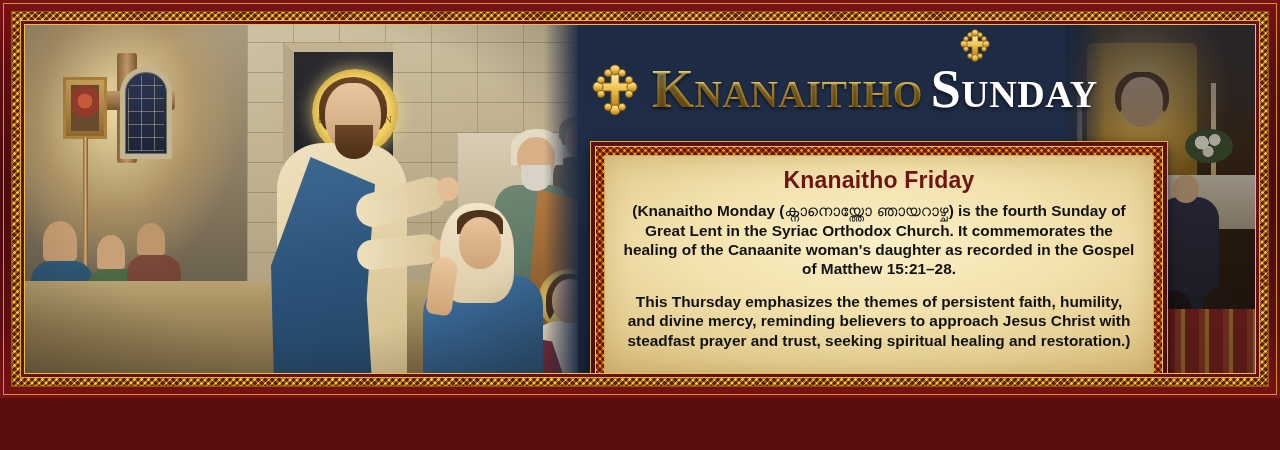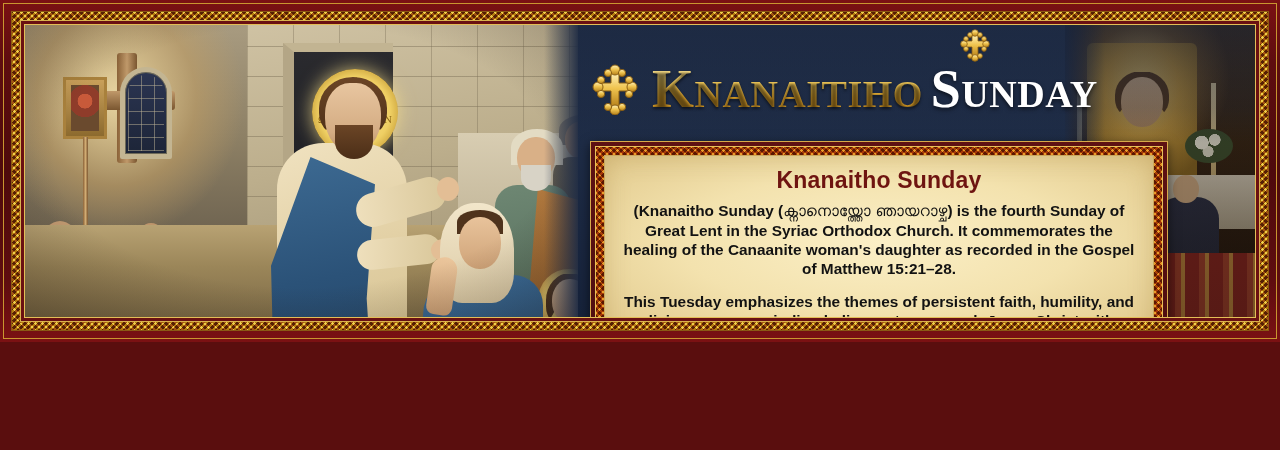--- a/index.html
+++ b/index.html
@@ -7,21 +7,21 @@
   html, body {
     width:1280px; height:450px;
     overflow:hidden;
     background:#5A0E0E;
     font-family:"Liberation Sans", sans-serif;
   }
 
   
   #banner {
     position:relative;
-    width:1280px; height:342px;
+    width:1280px; height:398px;
     background:
       linear-gradient(180deg,#7B1113 0%, #5E0D0F 18%, #4E0A0C 50%, #5E0D0F 82%, #7B1113 100%);
     overflow:hidden;
   }
 
   
   #outer-hairline{
     position:absolute; inset:3px;
     border:1px solid #C9962F;
     pointer-events:none;
@@ -623,25 +623,25 @@
                   <circle cx="20" cy="28" r="2.4"></circle>
               </g>
             </svg>
           </div>
         </div>
 
         <div id="panel">
           <div id="panel-filigree">
             <div id="panel-paper">
 
-              <div id="panel-heading">Knanaitho Sunday</div>
-
-              <p class="panel-para"><span>(Knanaitho Sunday (</span><span class="mal">ക്നാനൊയ്ത്തോ ഞായറാഴ്ച</span><span>) is the fourth Sunday of Great Lent in the Syriac Orthodox Church. It commemorates the healing of the Canaanite woman's daughter as recorded in the Gospel of Matthew 15:21–28.</span></p>
-
-              <p class="panel-para">This Tuesday emphasizes the themes of persistent faith, humility, and divine mercy, reminding believers to approach Jesus Christ with steadfast prayer and trust, seeking spiritual healing and restoration.)</p>
+              <div id="panel-heading">Knanaitho Friday</div>
+
+              <p class="panel-para"><span>(Knanaitho Monday (</span><span class="mal">ക്നാനൊയ്ത്തോ ഞായറാഴ്ച</span><span>) is the fourth Sunday of Great Lent in the Syriac Orthodox Church. It commemorates the healing of the Canaanite woman's daughter as recorded in the Gospel of Matthew 15:21–28.</span></p>
+
+              <p class="panel-para">This Thursday emphasizes the themes of persistent faith, humility, and divine mercy, reminding believers to approach Jesus Christ with steadfast prayer and trust, seeking spiritual healing and restoration.)</p>
 
             </div>
           </div>
         </div>
 
       </div>
     </div>
   </div>
 </div>
 

